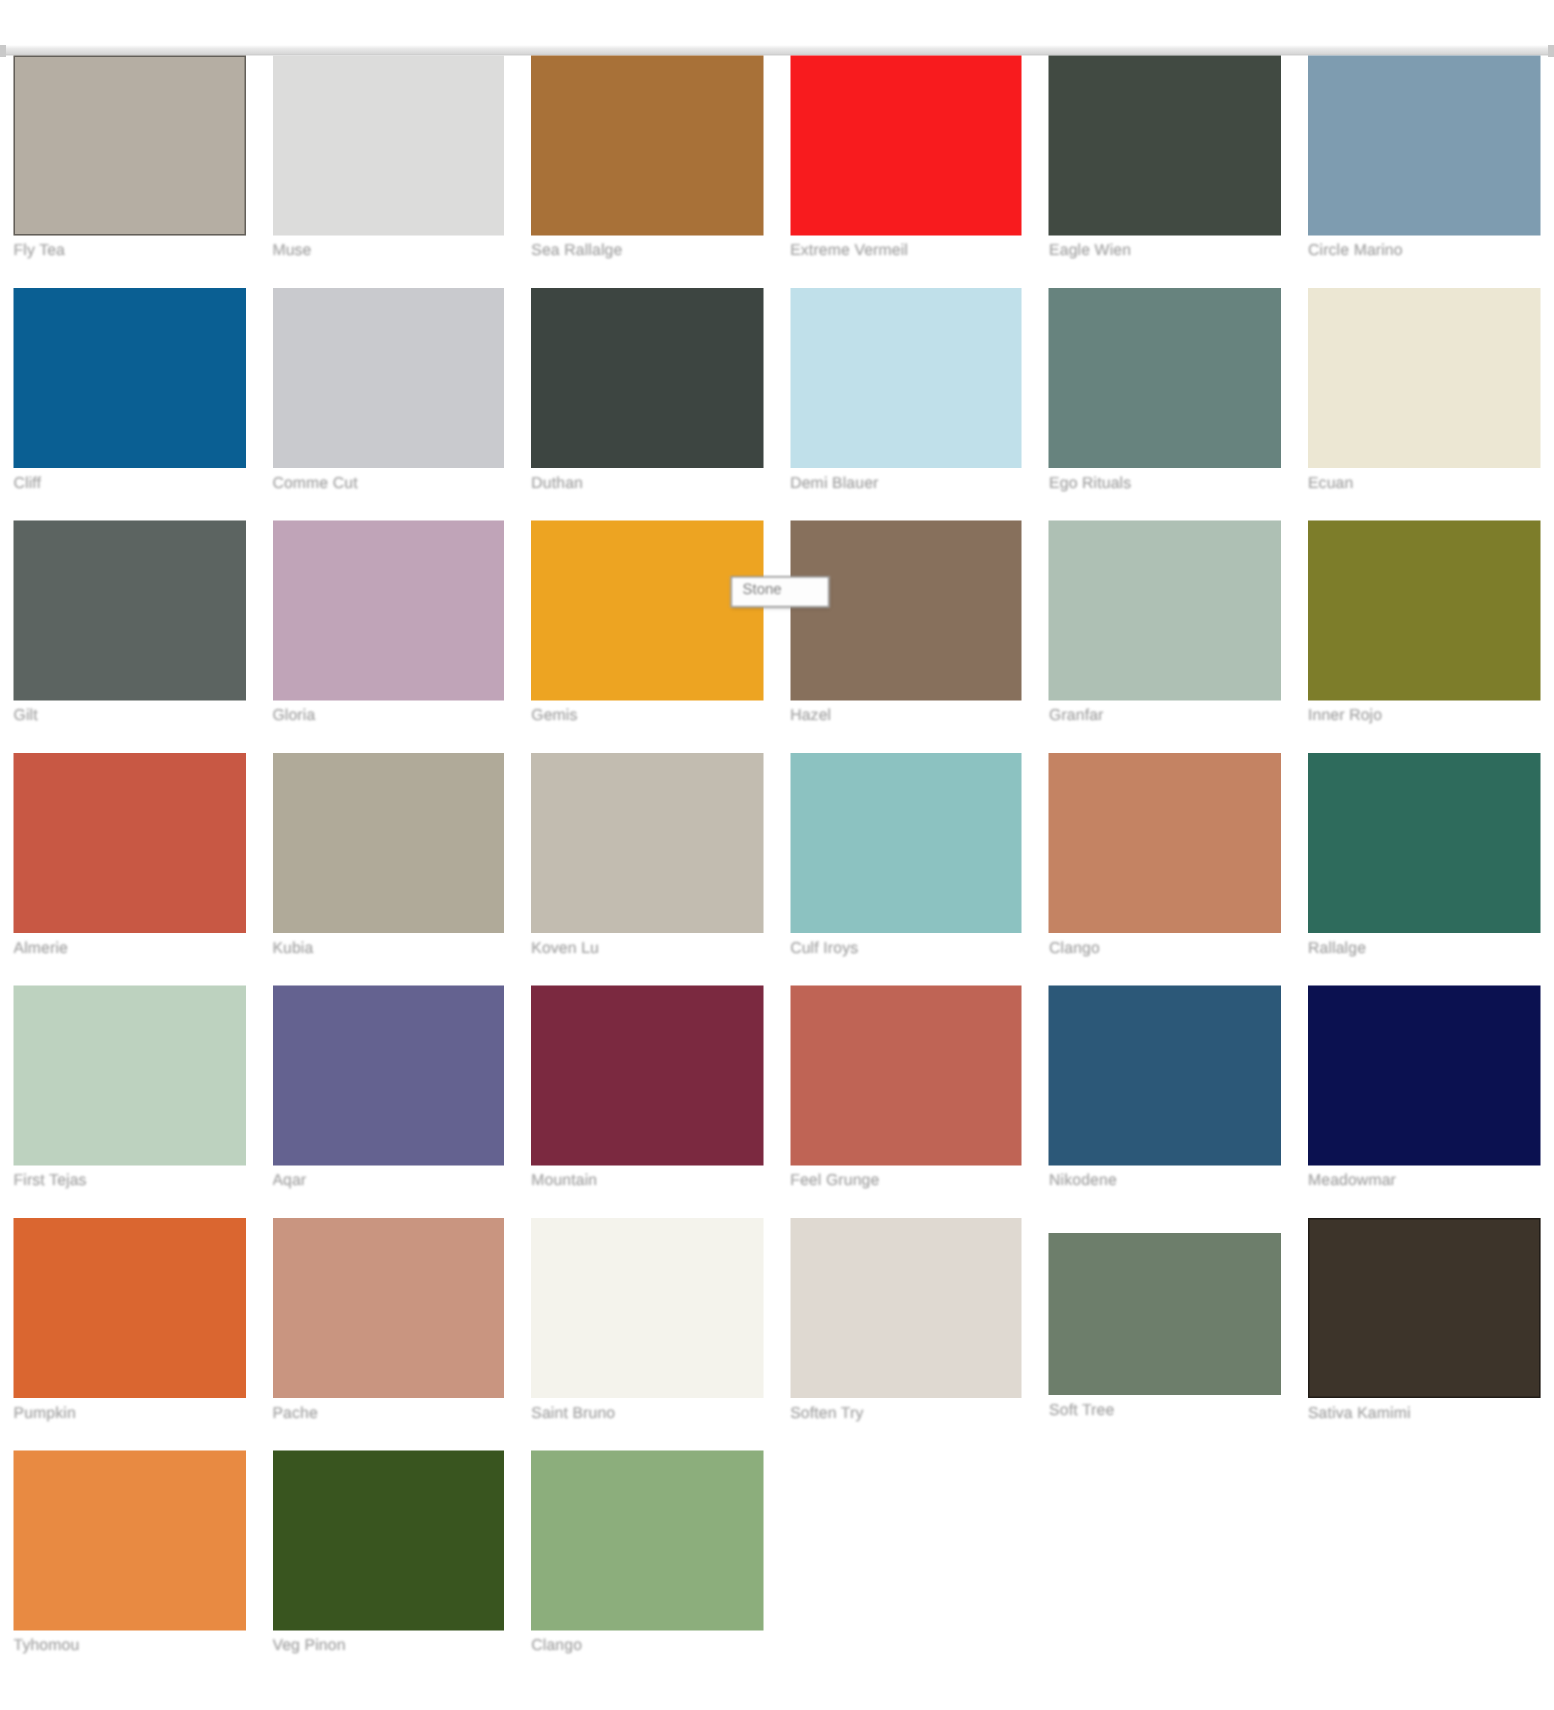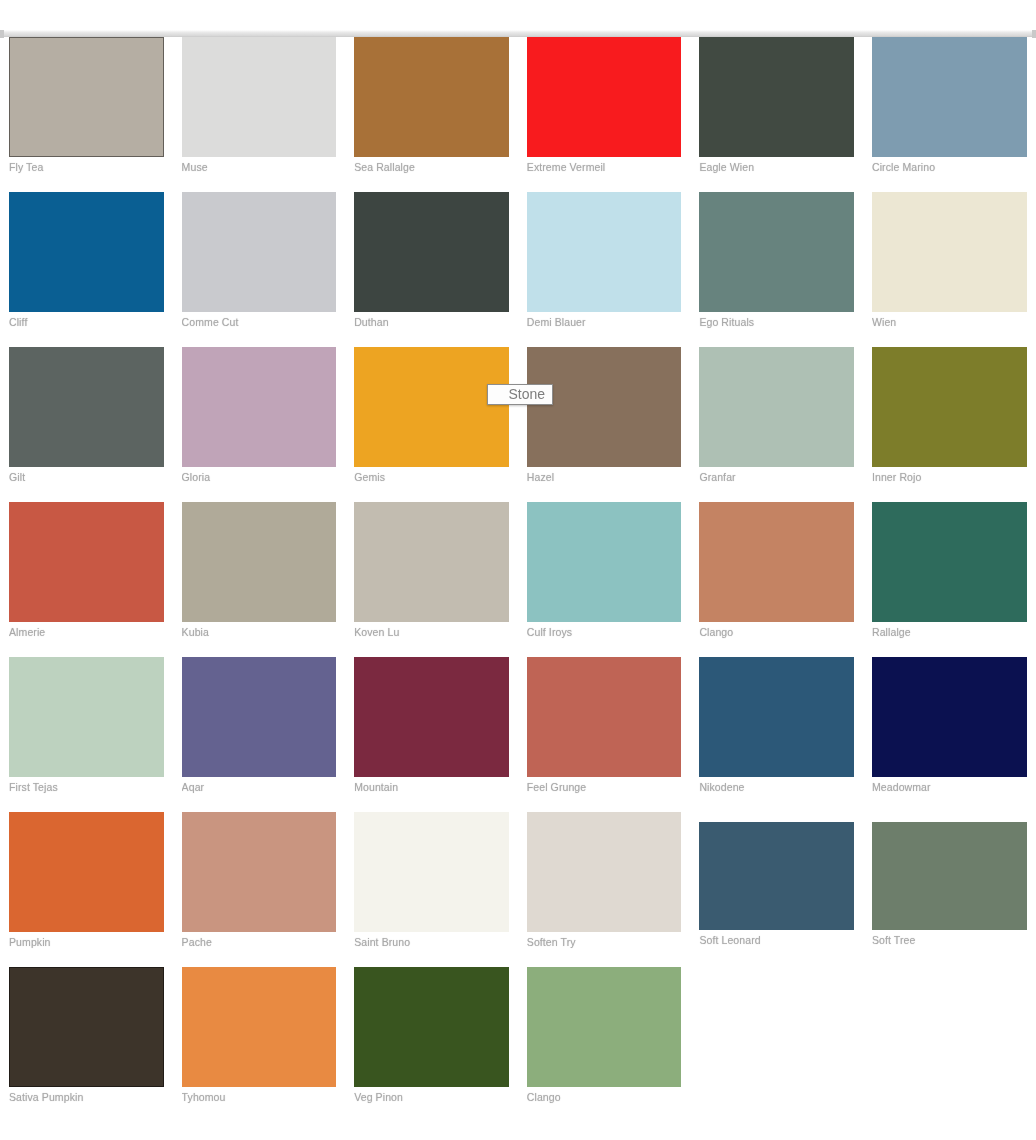--- a/index.html
+++ b/index.html
@@ -106,27 +106,26 @@
   
   .tooltip {
     position: absolute;
     left: 487px;
     top: 384px;
     min-width: 50px;
     padding: 3px 7px 4px 7px;
     background: #fdfdfd;
     border: 1px solid #8d8d8d;
     box-shadow: 0 1px 2px rgba(0,0,0,0.22);
-    font-size: 14px;
+    font-size: 10px;
     line-height: 12px;
     color: #7d7d7d;
     white-space: nowrap;
     filter: blur(0.6px);
     z-index: 20;
-    text-align: right;
   }
 </style>
 </head>
 <body>
 
 <div id="app">
 
   <div class="top-edge"></div>
   <div class="top-edge-cap-l"></div>
   <div class="top-edge-cap-r"></div>
@@ -171,21 +170,21 @@
       <div class="swatch-cell">
         <div class="swatch-chip" title="Demi Blauer" style="background: rgb(192, 224, 234);"></div>
         <div class="swatch-label">Demi Blauer</div>
       </div>
       <div class="swatch-cell">
         <div class="swatch-chip" title="Ego Rituals" style="background: rgb(103, 131, 126);"></div>
         <div class="swatch-label">Ego Rituals</div>
       </div>
       <div class="swatch-cell">
         <div class="swatch-chip" title="Ecuan" style="background: rgb(236, 231, 211);"></div>
-        <div class="swatch-label">Wien</div>
+        <div class="swatch-label">Ecuan</div>
       </div>
       <div class="swatch-cell">
         <div class="swatch-chip" title="Gilt" style="background: rgb(92, 100, 97);"></div>
         <div class="swatch-label">Gilt</div>
       </div>
       <div class="swatch-cell">
         <div class="swatch-chip" title="Gloria" style="background: rgb(192, 164, 184);"></div>
         <div class="swatch-label">Gloria</div>
       </div>
       <div class="swatch-cell">
@@ -262,30 +261,26 @@
       </div>
       <div class="swatch-cell">
         <div class="swatch-chip" title="Saint Bruno" style="background: rgb(244, 243, 236);"></div>
         <div class="swatch-label">Saint Bruno</div>
       </div>
       <div class="swatch-cell">
         <div class="swatch-chip" title="Soften Try" style="background: rgb(223, 217, 209);"></div>
         <div class="swatch-label">Soften Try</div>
       </div>
       <div class="swatch-cell">
-        <div class="swatch-chip short" title="Soft Leonard" style="background: rgb(58, 91, 112);"></div>
-        <div class="swatch-label">Soft Leonard</div>
-      </div>
-      <div class="swatch-cell">
         <div class="swatch-chip short" title="Soft Tree" style="background: rgb(109, 126, 107);"></div>
         <div class="swatch-label">Soft Tree</div>
       </div>
       <div class="swatch-cell">
         <div class="swatch-chip boxed" title="Sativa Kamimi" style="background: rgb(61, 52, 42);"></div>
-        <div class="swatch-label">Sativa Pumpkin</div>
+        <div class="swatch-label">Sativa Kamimi</div>
       </div>
       <div class="swatch-cell">
         <div class="swatch-chip" title="Tyhomou" style="background: rgb(232, 138, 66);"></div>
         <div class="swatch-label">Tyhomou</div>
       </div>
       <div class="swatch-cell">
         <div class="swatch-chip" title="Veg Pinon" style="background: rgb(57, 85, 31);"></div>
         <div class="swatch-label">Veg Pinon</div>
       </div>
       <div class="swatch-cell">

